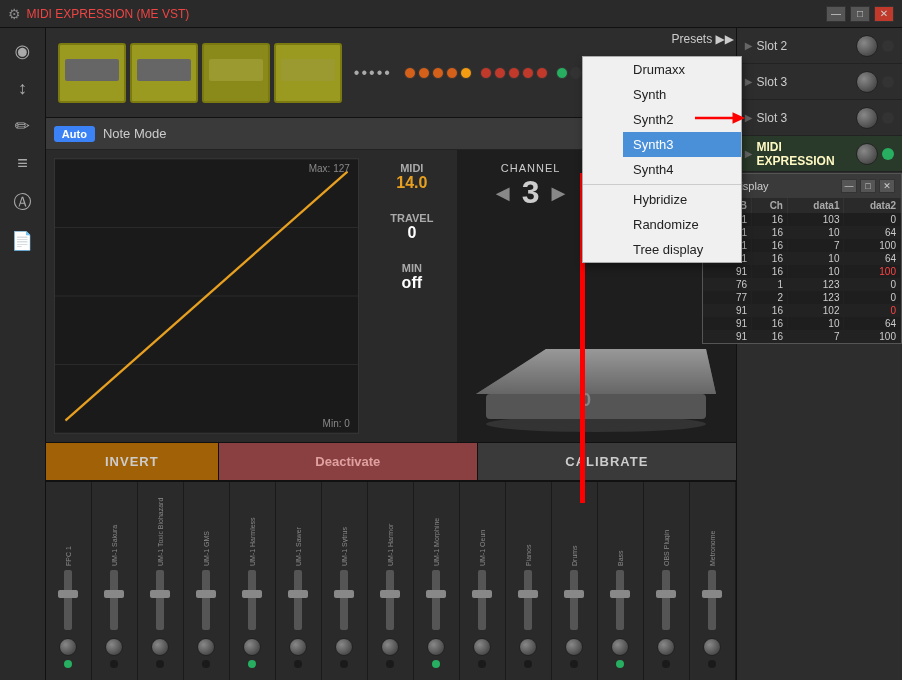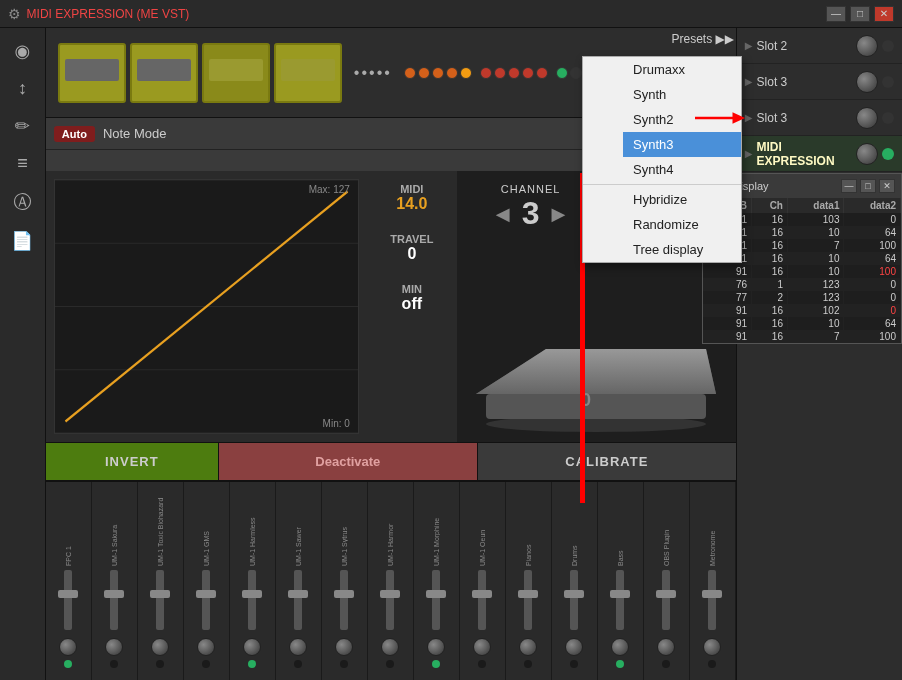--- a/index.html
+++ b/index.html
@@ -80,21 +80,21 @@
     .mode-bar {
       display: flex;
       align-items: center;
       background: #3a3a3a;
       height: 32px;
       padding: 0 8px;
       gap: 8px;
       border-bottom: 1px solid #222;
     }
     .auto-badge {
-      background: #7f1d1d;
+      background: #3b82f6;
       color: #fff;
       font-size: 11px;
       padding: 2px 8px;
       border-radius: 3px;
       font-weight: bold;
     }
     .mode-label { color: #ccc; font-size: 13px; }
 
     
     .control-panel {
@@ -152,21 +152,21 @@
     }
 
     
     .bottom-buttons {
       display: flex;
       height: 38px;
       border-top: 1px solid #111;
     }
     .btn-invert {
       flex: 1;
-      background: #4d7c0f;
+      background: #a16207;
       color: #ccc;
       font-size: 13px;
       font-weight: bold;
       border: none;
       border-right: 1px solid #111;
       cursor: pointer;
       letter-spacing: 1px;
     }
     .btn-deactivate {
       flex: 1.5;
@@ -388,21 +388,21 @@
           <div class="led off"></div>
         </div>
       </div>
     </div>
 
     <div class="mode-bar">
       <span class="auto-badge">Auto</span>
       <span class="mode-label">Note Mode</span>
     </div>
 
-    <div class="control-panel" style="position:relative; flex:1;margin-top:21px;">
+    <div class="control-panel" style="position:relative; flex:1;">
 
       <div class="graph-area">
         <span class="graph-max-label">Max: 127</span>
         <svg class="graph-canvas" viewBox="0 0 290 220" preserveAspectRatio="none">
           <rect width="290" height="220" fill="#1a1a1a"></rect>
 
           <line x1="0" y1="0" x2="290" y2="0" stroke="#2a2a2a" stroke-width="1"></line>
           <line x1="0" y1="55" x2="290" y2="55" stroke="#2a2a2a" stroke-width="1"></line>
           <line x1="0" y1="110" x2="290" y2="110" stroke="#2a2a2a" stroke-width="1"></line>
           <line x1="0" y1="165" x2="290" y2="165" stroke="#2a2a2a" stroke-width="1"></line>

